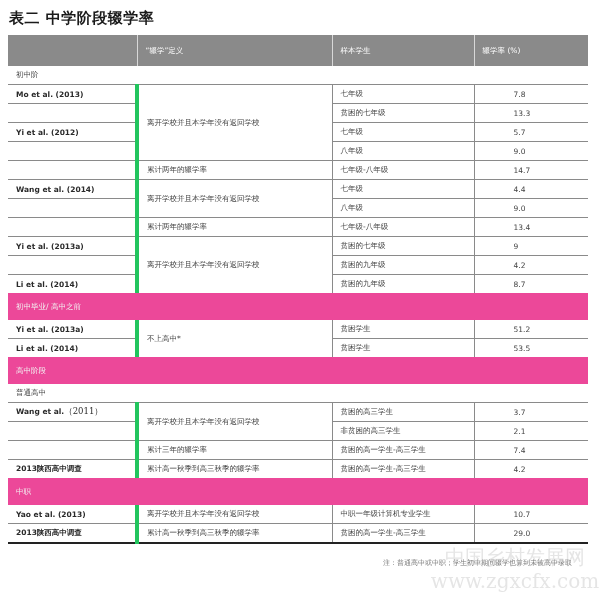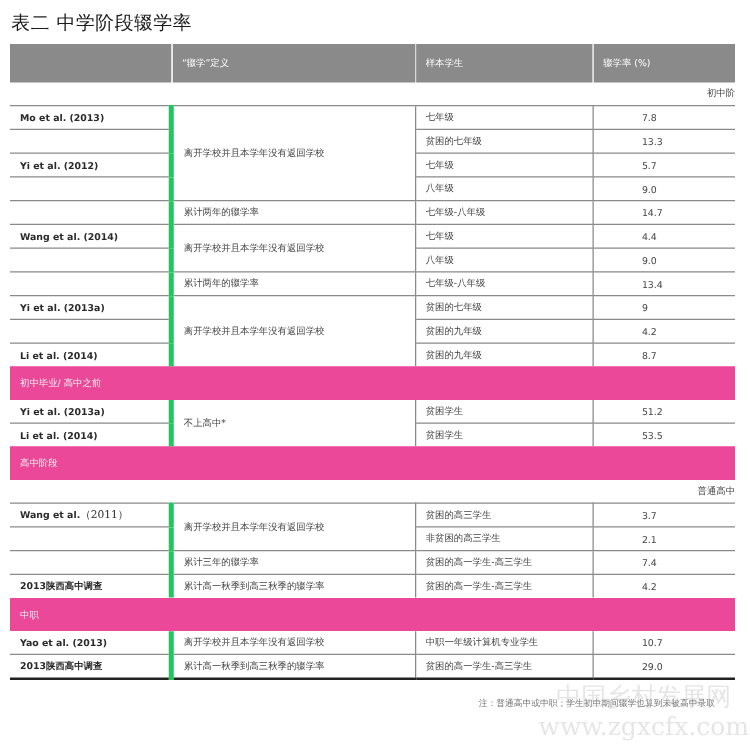--- a/index.html
+++ b/index.html
@@ -3,21 +3,21 @@
 <meta charset="utf-8">
 <style>
   html, body { margin: 0; padding: 0; background: #ffffff; }
   body {
     width: 600px; height: 601px; position: relative; overflow: hidden;
     font-family: "DejaVu Sans", "Liberation Sans", sans-serif;
     color: #333333;
   }
   .title {
     position: absolute; left: 9px; top: 9px;
-    font-size: 15px; font-weight: normal; color: #1a1a1a; letter-spacing: 0.5px;
+    font-size: 15px; font-weight: bold; color: #1a1a1a; letter-spacing: 0.5px;
     white-space: nowrap;
   }
   table.main {
     position: absolute; left: 8px; top: 35px; width: 580px;
     border-collapse: collapse; table-layout: fixed;
     font-size: 7.5px;
   }
   table.main col.c1 { width: 129px; }
   table.main col.c2 { width: 195px; }
   table.main col.c3 { width: 142px; }
@@ -27,21 +27,21 @@
     white-space: nowrap; overflow: hidden;
   }
   tr.head td {
     background: #8a8a8a; color: #ffffff; height: 31px;
     border-right: 1px solid #d8d8d8;
   }
   tr.head td:last-child { border-right: none; }
   tr.section td {
     background: #ec4899; color: #f2f2f2; height: 27px;
   }
-  tr.sublabel td { height: 18px; color: #444; border-bottom: 1px solid #8a8a8a; text-align: right; }
+  tr.sublabel td { height: 18px; color: #444; border-bottom: 1px solid #8a8a8a; }
   tr.data td { border-bottom: 1px solid #8a8a8a; }
   tr.data td.c1 { font-weight: bold; color: #2a2a2a; border-right: 4px solid #22c55e; }
   tr.data td.c2 { border-right: 1px solid #8a8a8a; color: #444; }
   tr.data td.c3 { border-right: 1px solid #8a8a8a; color: #444; margin-left: 36px; }
   tr.data td.c4 { color: #444; padding-left: 39px; }
   tr.data td.nob { border-bottom: none; }
   tr.last td { border-bottom: 2px solid #222222; }
   .serif-year { font-family: "DejaVu Serif", serif; font-weight: normal; font-size: 8.5px; }
   .notes {
     position: absolute; right: 28px; top: 557px; text-align: right;

